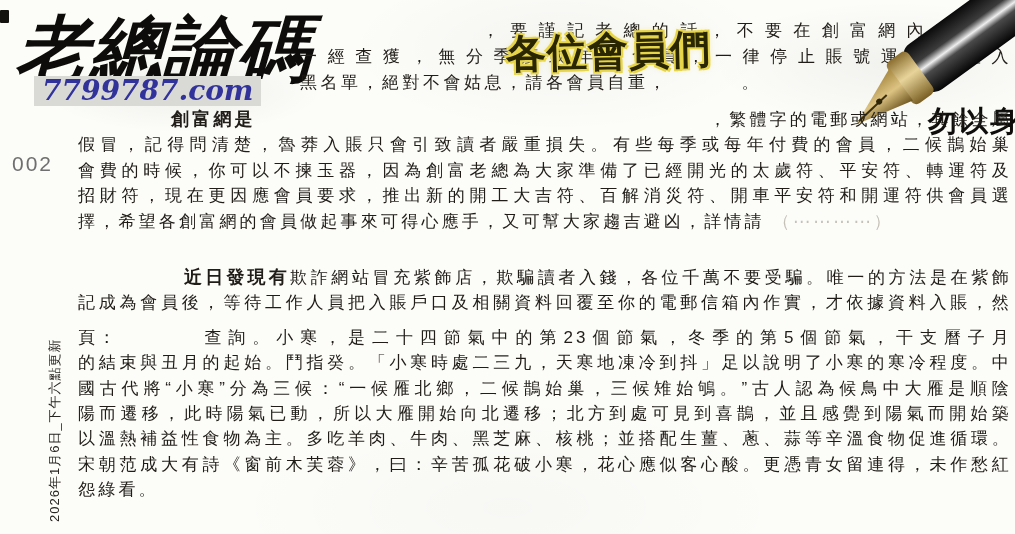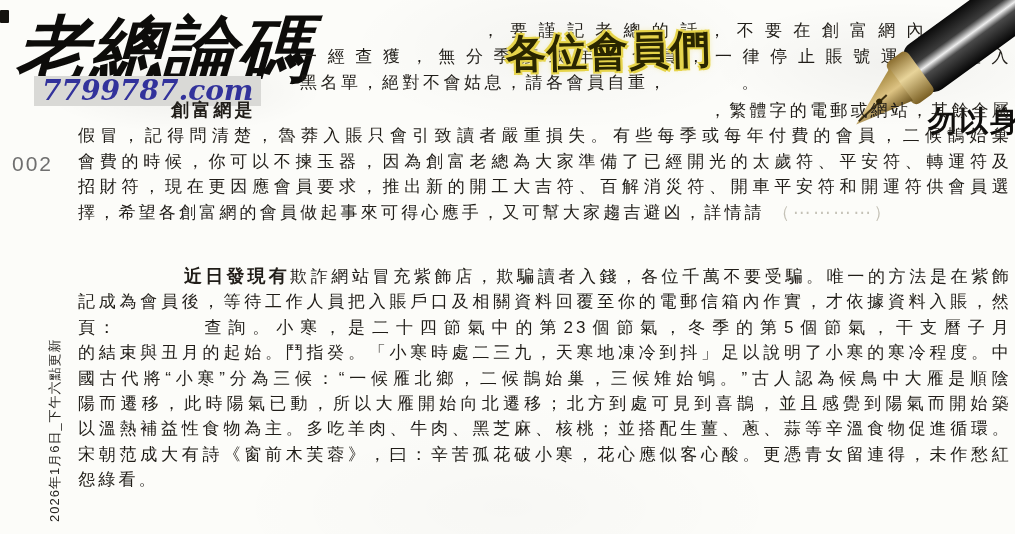--- a/index.html
+++ b/index.html
@@ -41,24 +41,24 @@
   .nline3 .period{margin-left:auto;margin-right:250px;}
   .overlay-title{
     position:absolute;left:506px;top:24px;transform:rotate(-1.5deg);
     font-size:40px;font-weight:bold;letter-spacing:1px;color:#2a2600;white-space:nowrap;
     text-shadow:2px 2px 0 #e6d44a,-2px -2px 0 #e6d44a,2px -2px 0 #e6d44a,-2px 2px 0 #e6d44a,0 0 6px #efe27a;
   }
   .warning{position:absolute;left:928px;top:102px;font-size:29px;font-weight:900;color:#0e0d0b;white-space:nowrap;letter-spacing:2px;}
   
   .para{position:absolute;left:78px;width:934px;font-size:17px;line-height:25.4px;}
   .para1{top:98px;}
-  .para2{top:264px;}
+  .para2{top:256px;}
   .bline{height:25.4px;overflow:hidden;}
   .bjust{text-align:justify;text-align-last:justify;letter-spacing:3.2px;}
-  .bflex{display:flex;letter-spacing:3.2px;}
+  .bflex{display:flex;letter-spacing:3.2px;margin-top:9px;}
   .bflex .sp{flex:1;}
   .lead{font-weight:bold;font-size:18px;}
   .indent1{padding-left:93px;}
   .indent2{padding-left:106px;}
   .faded{color:#c4c1b6;}
   .lastline{letter-spacing:3.2px;}
   .gap85{display:inline-block;width:86px;}
   .growjust{flex:1;text-align:justify;text-align-last:justify;}
   
   .pen{position:absolute;left:832px;top:-18px;width:200px;height:160px;}

